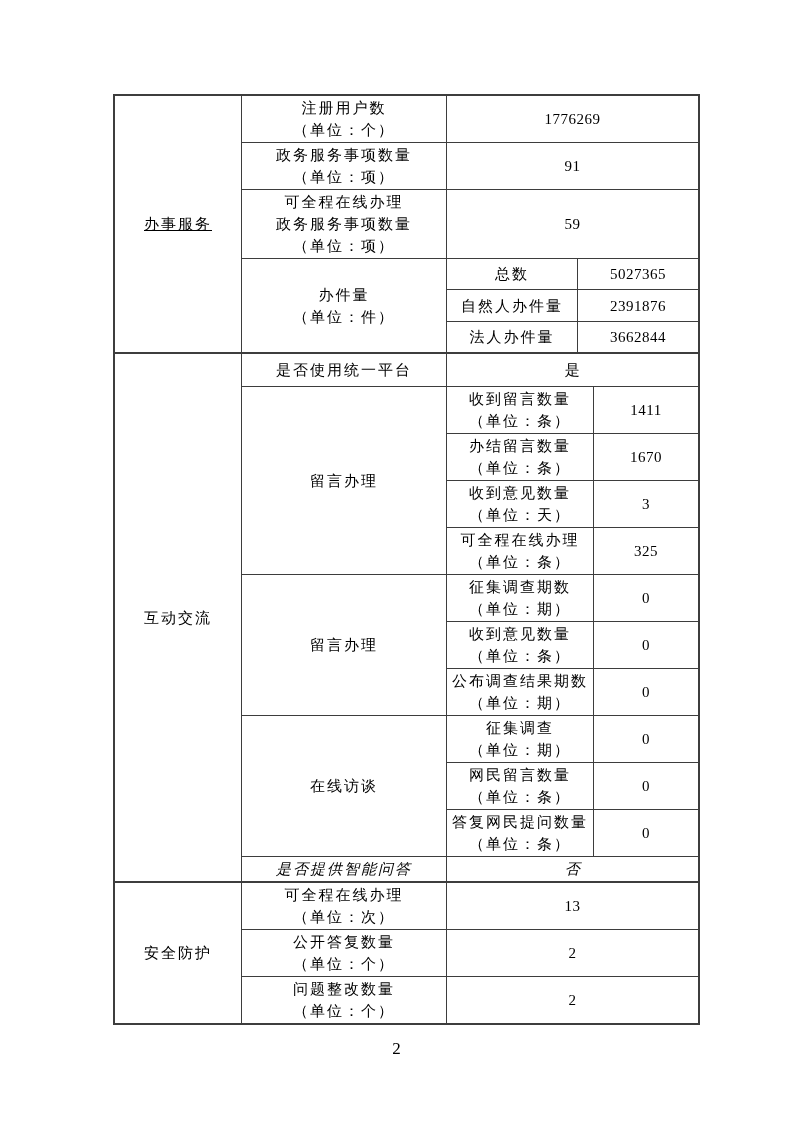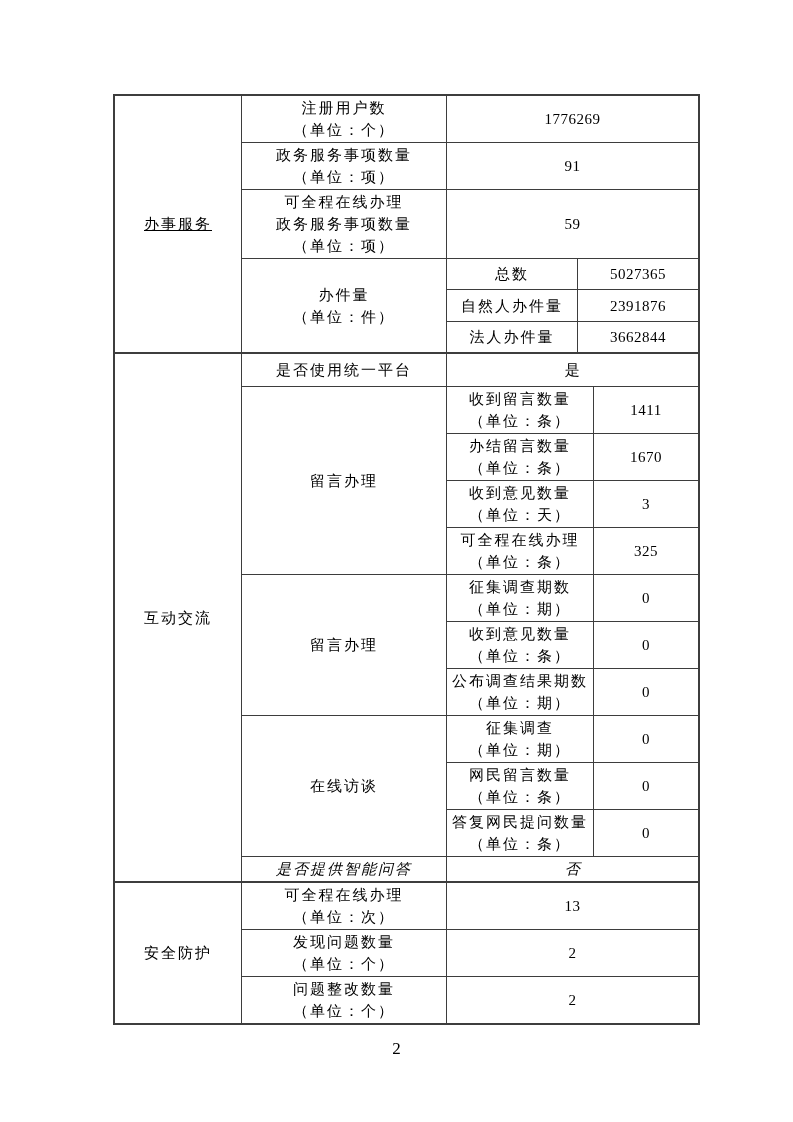--- a/index.html
+++ b/index.html
@@ -184,21 +184,21 @@
           <col style="width:252px">
       </colgroup>
       <tbody>
         <tr class="h47">
           <td class="lbl" rowspan="3">安全防护</td>
           <td class="lbl">可全程在线办理
 （单位：次）</td>
           <td class="val">13</td>
         </tr>
         <tr class="h47">
-          <td class="lbl">发现问题数量
+          <td class="lbl">公开答复数量
 （单位：个）</td>
           <td class="val">2</td>
         </tr>
         <tr class="h46">
           <td class="lbl">问题整改数量
 （单位：个）</td>
           <td class="val">2</td>
         </tr>
       </tbody>
     </table>

